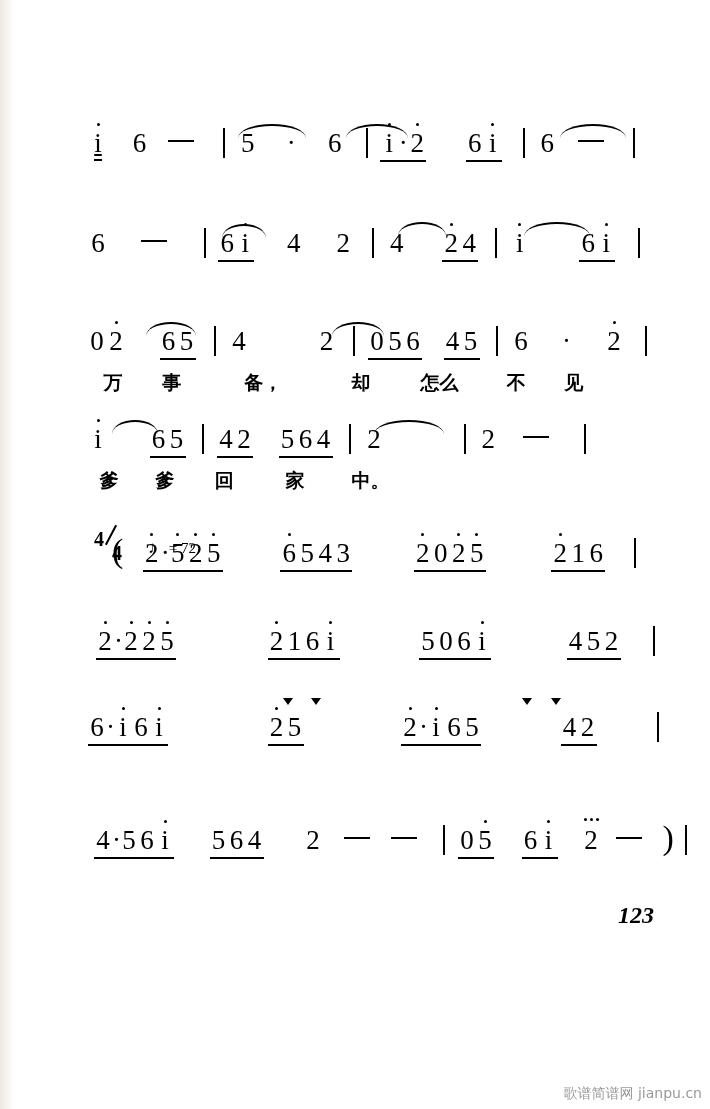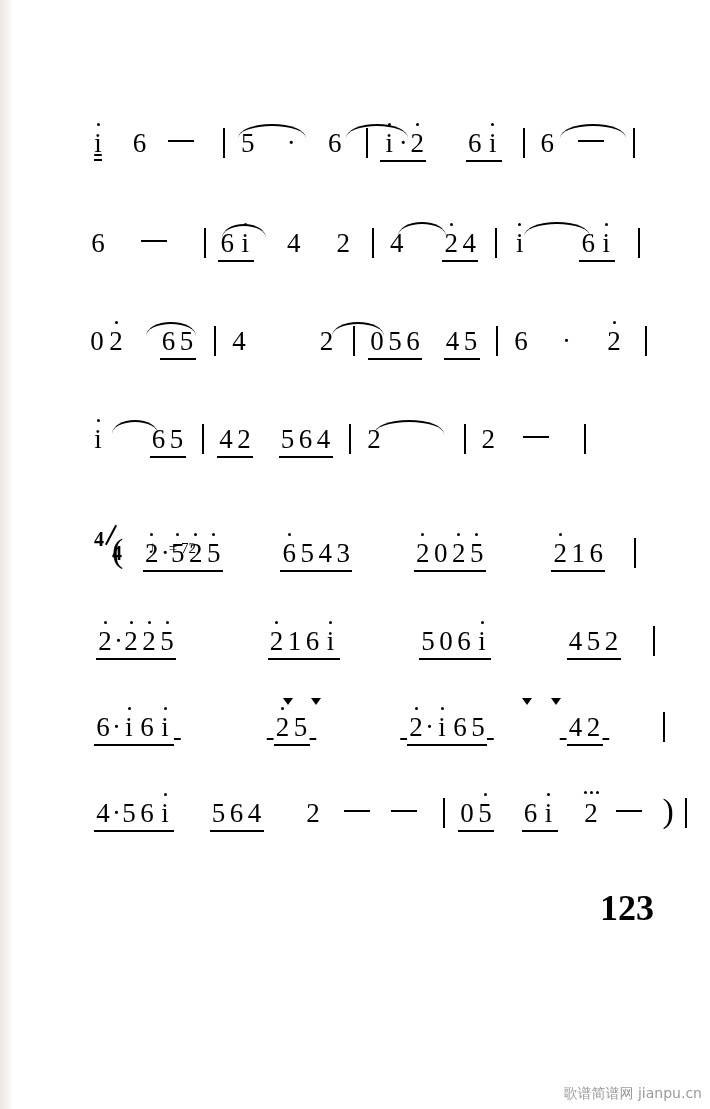--- a/index.html
+++ b/index.html
@@ -116,22 +116,23 @@
   .tempo {
     position: absolute;
     font-family: "Liberation Serif", serif;
     font-size: 15px;
   }
   .pagenum {
     position: absolute;
     right: 56px;
     bottom: 180px;
     font-family: "Liberation Serif", serif;
-    font-size: 36px;
+    font-size: 24px;
     font-weight: bold;
+    font-style: italic;
   }
   .watermark {
     position: absolute;
     right: 8px;
     bottom: 6px;
     font-family: "DejaVu Sans", sans-serif;
     font-size: 14px;
     color: #9a9a9a;
   }
   .edge {
@@ -227,20 +228,29 @@
       <span class="bar" style="margin-left:10px;"></span>
       <span class="n" style="width:20px;">6</span>
       <span class="sp" style="width:16px;"></span>
       <span class="n" style="width:12px;">·</span>
       <span class="sp" style="width:18px;"></span>
       <span class="n dotup" style="width:20px;">2</span>
       <span class="bar" style="margin-left:14px;"></span>
     </div>
     <div class="slur" style="left:146px; top:-4px; width:50px;"></div>
     <div class="slur" style="left:332px; top:-4px; width:52px;"></div>
+    <div class="lyrics">
+      <span style="width:50px;">万</span>
+      <span style="width:54px;">事</span>
+      <span style="width:116px;">备，</span>
+      <span style="width:66px;">却</span>
+      <span style="width:78px;">怎么</span>
+      <span style="width:62px;">不</span>
+      <span style="width:40px;">见</span>
+    </div>
   </div>
 
   <div class="line" style="top:424px;">
     <div class="notes">
       <span class="n dotup" style="width:20px;">i</span>
       <span class="sp" style="width:28px;"></span>
       <span class="n u1" style="width:18px;">6</span><span class="n u1" style="width:18px;">5</span>
       <span class="bar" style="margin-left:10px;"></span>
       <span class="n u1" style="width:18px;">4</span><span class="n u1" style="width:18px;">2</span>
       <span class="sp" style="width:12px;"></span>
@@ -248,20 +258,27 @@
       <span class="bar" style="margin-left:10px;"></span>
       <span class="n" style="width:20px;">2</span>
       <span class="sp" style="width:66px;"></span>
       <span class="bar" style="margin-left:0px;"></span>
       <span class="n" style="width:20px;">2</span>
       <span class="dash" style="margin-left:18px;"></span>
       <span class="bar" style="margin-left:28px;"></span>
     </div>
     <div class="slur" style="left:112px; top:-4px; width:46px;"></div>
     <div class="slur" style="left:374px; top:-4px; width:70px;"></div>
+    <div class="lyrics">
+      <span style="width:42px;">爹</span>
+      <span style="width:56px;">爹</span>
+      <span style="width:50px;">回</span>
+      <span style="width:78px;">家</span>
+      <span style="width:60px;">中。</span>
+    </div>
   </div>
 
   <div class="tempo" style="left:148px; top:538px;text-align:right;">
     <span style="font-size:17px;">♩</span> <span>= 72</span>
   </div>
   <div class="timesig" style="left:90px; top:530px; font-size:26px;">
     <span style="position:absolute; left:4px; top:-2px; font-size:20px;">4</span>
     <span style="position:absolute; left:10px; top:4px; display:inline-block; width:22px; height:2px; background:#000; transform:rotate(-62deg);"></span>
     <span style="position:absolute; left:22px; top:12px; font-size:20px;">4</span>
   </div>
@@ -288,38 +305,38 @@
       <span class="n dotup u1" style="width:18px;">2</span><span class="n u1" style="width:18px;">1</span><span class="n u1" style="width:18px;">6</span><span class="n dotup u1" style="width:18px;">i</span>
       <span class="sp" style="width:66px;"></span>
       <span class="n u1" style="width:18px;">5</span><span class="n u1" style="width:18px;">0</span><span class="n u1" style="width:18px;">6</span><span class="n dotup u1" style="width:18px;">i</span>
       <span class="sp" style="width:62px;"></span>
       <span class="n u1" style="width:18px;">4</span><span class="n u1" style="width:18px;">5</span><span class="n u1" style="width:18px;">2</span>
       <span class="bar" style="margin-left:26px;"></span>
     </div>
   </div>
 
   <div class="line" style="top:712px;">
-    <div class="notes" style="left:94px;text-decoration:underline;">
+    <div class="notes" style="left:88px;">
       <span class="n u1" style="width:18px;">6</span><span class="n u1" style="width:8px;">·</span><span class="n dotup u1" style="width:18px;">i</span><span class="n u1" style="width:18px;">6</span><span class="n dotup u1" style="width:18px;">i</span>
       <span class="sp" style="width:86px;"></span>
       <span class="n dotup u1" style="width:18px;">2</span><span class="n u1" style="width:18px;">5</span>
       <span class="sp" style="width:84px;"></span>
       <span class="n dotup u1" style="width:18px;">2</span><span class="n u1" style="width:8px;">·</span><span class="n dotup u1" style="width:18px;">i</span><span class="n u1" style="width:18px;">6</span><span class="n u1" style="width:18px;">5</span>
       <span class="sp" style="width:66px;"></span>
       <span class="n u1" style="width:18px;">4</span><span class="n u1" style="width:18px;">2</span>
       <span class="bar" style="margin-left:54px;"></span>
     </div>
     <div class="tri" style="left:283px; top:-14px;"></div>
     <div class="tri" style="left:311px; top:-14px;"></div>
     <div class="tri" style="left:522px; top:-14px;"></div>
     <div class="tri" style="left:551px; top:-14px;"></div>
   </div>
 
   <div class="line" style="top:796px;">
-    <div class="notes" style="left:94px;">
+    <div class="notes" style="left:94px;margin-top:27px;">
       <span class="n u1" style="width:18px;">4</span><span class="n u1" style="width:8px;">·</span><span class="n u1" style="width:18px;">5</span><span class="n u1" style="width:18px;">6</span><span class="n dotup u1" style="width:18px;">i</span>
       <span class="sp" style="width:22px;"></span>
       <span class="n u1" style="width:18px;">5</span><span class="n u1" style="width:18px;">6</span><span class="n u1" style="width:18px;">4</span>
       <span class="sp" style="width:26px;"></span>
       <span class="n" style="width:20px;">2</span>
       <span class="dash" style="margin-left:14px;"></span>
       <span class="dash" style="margin-left:14px;"></span>
       <span class="bar" style="margin-left:20px;"></span>
       <span class="n u1" style="width:18px;">0</span><span class="n dotup u1" style="width:18px;">5</span>
       <span class="sp" style="width:14px;"></span>

